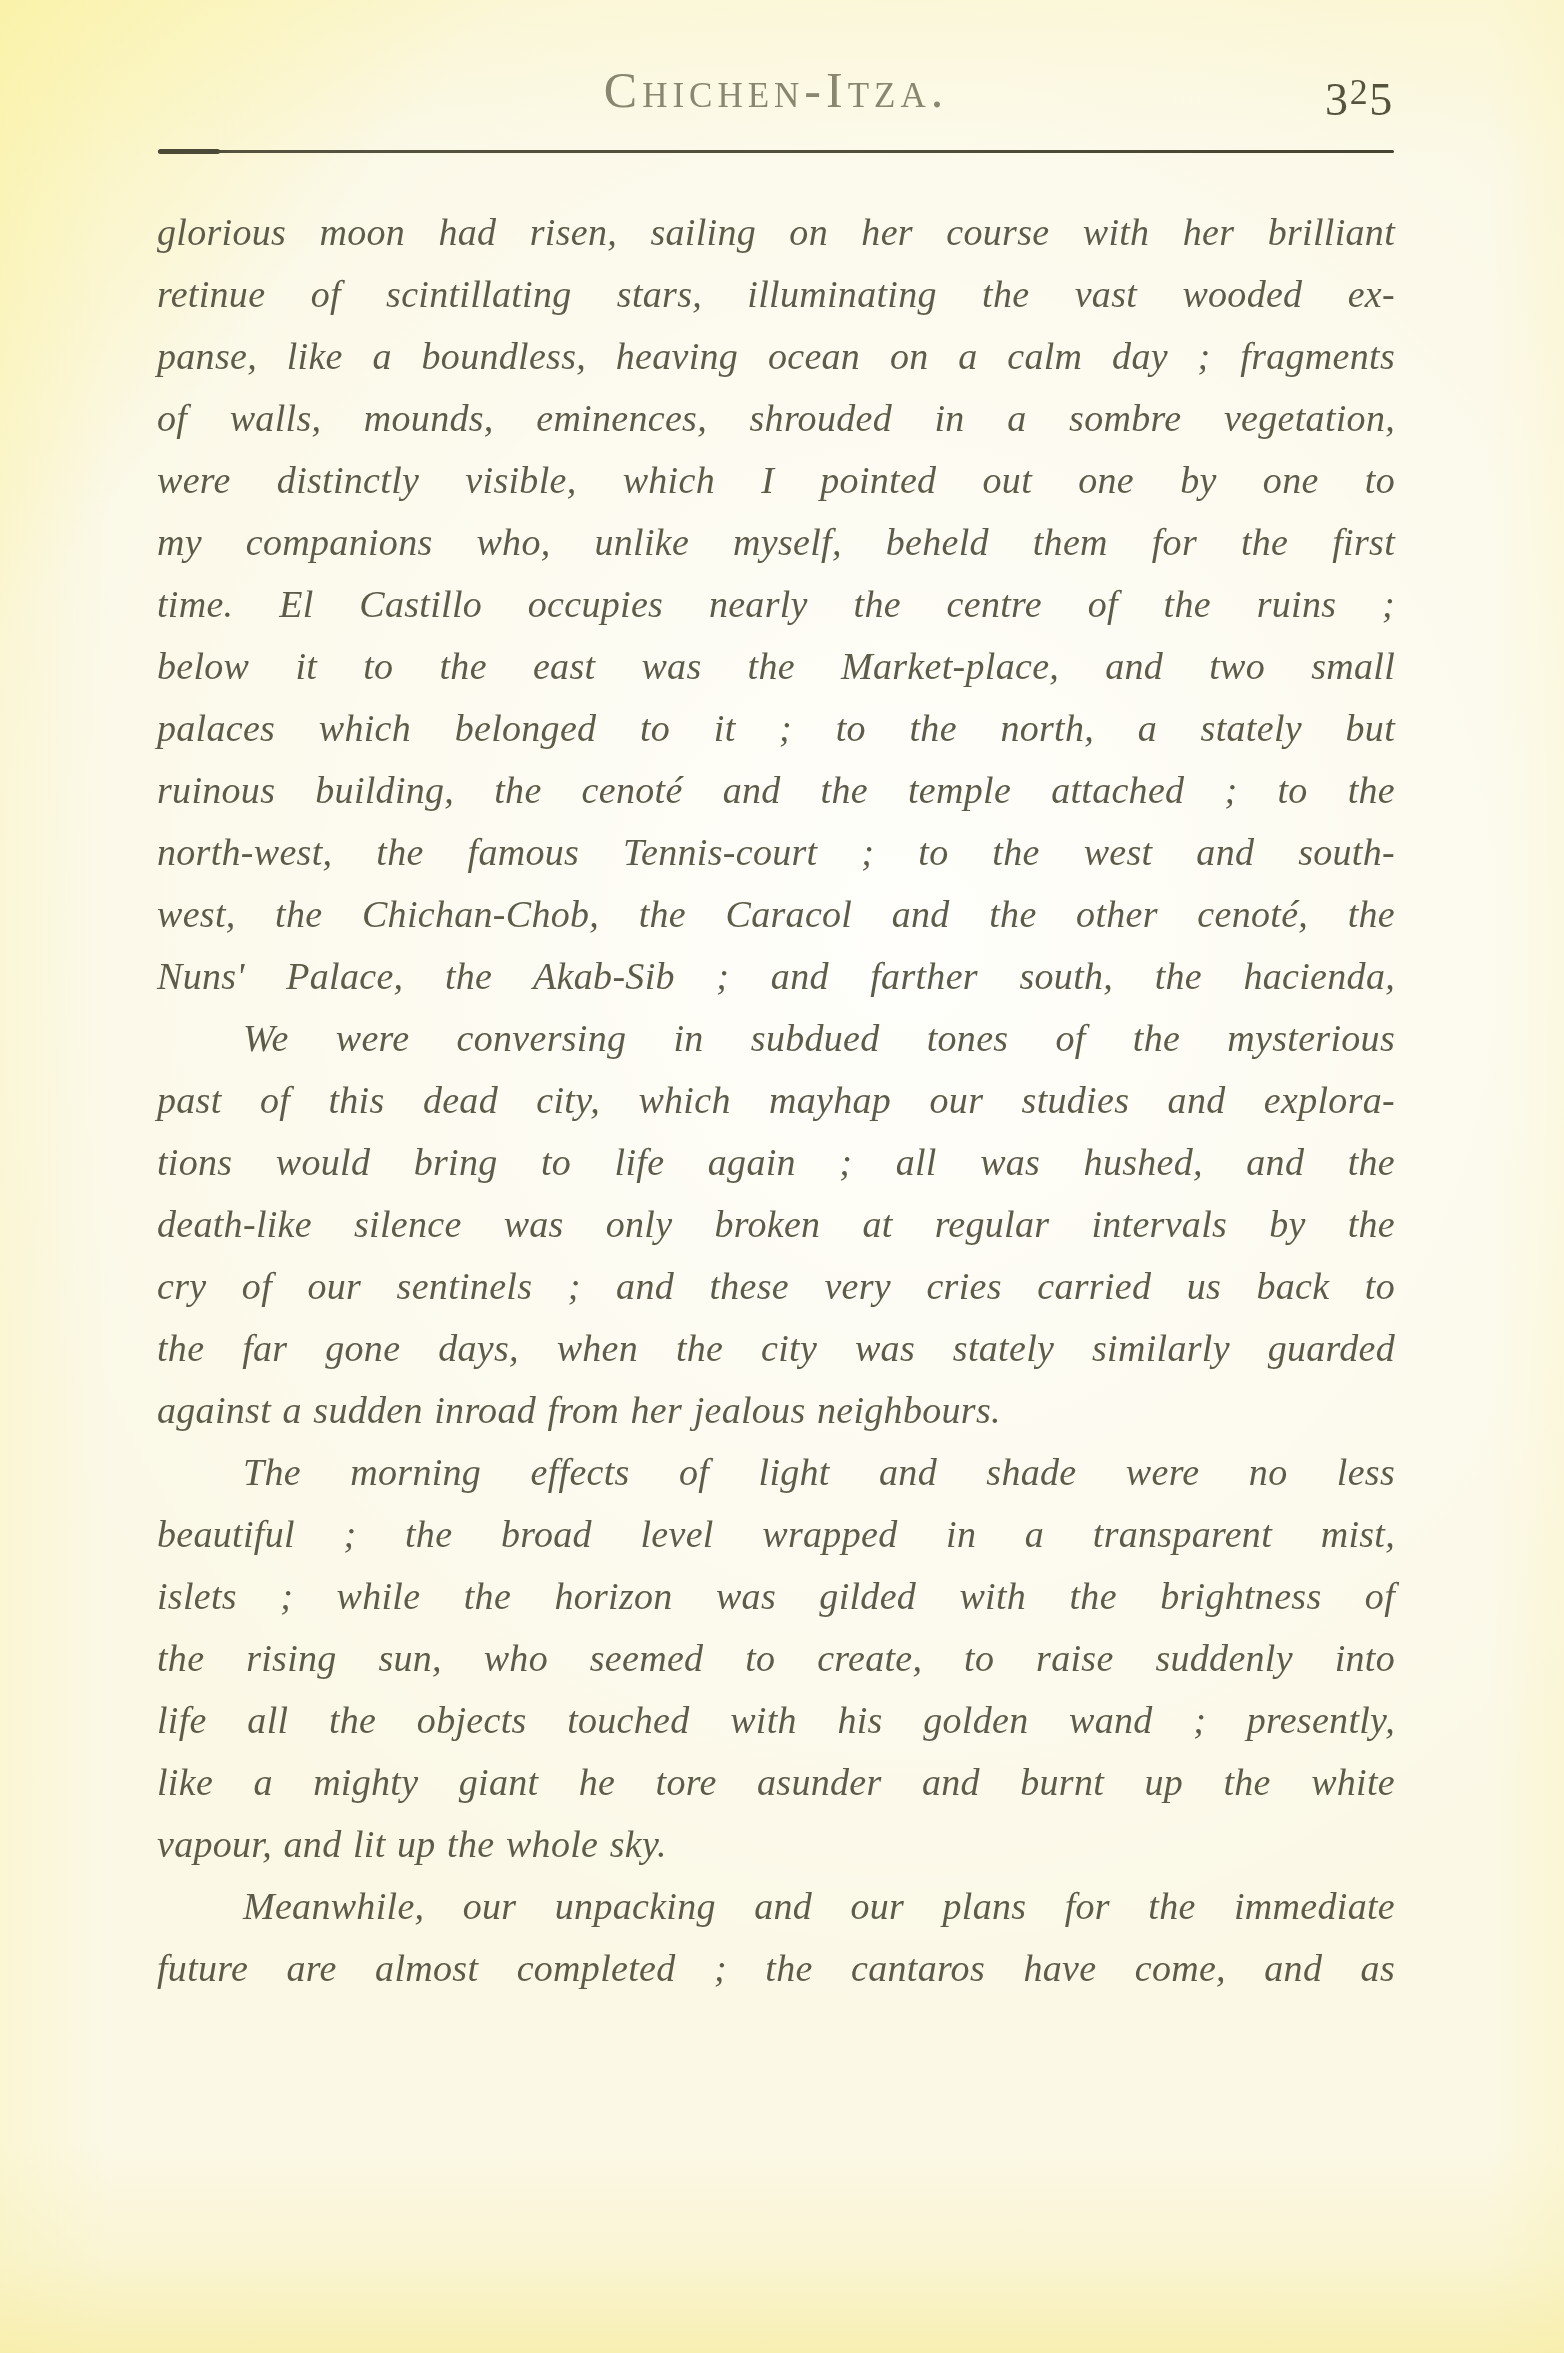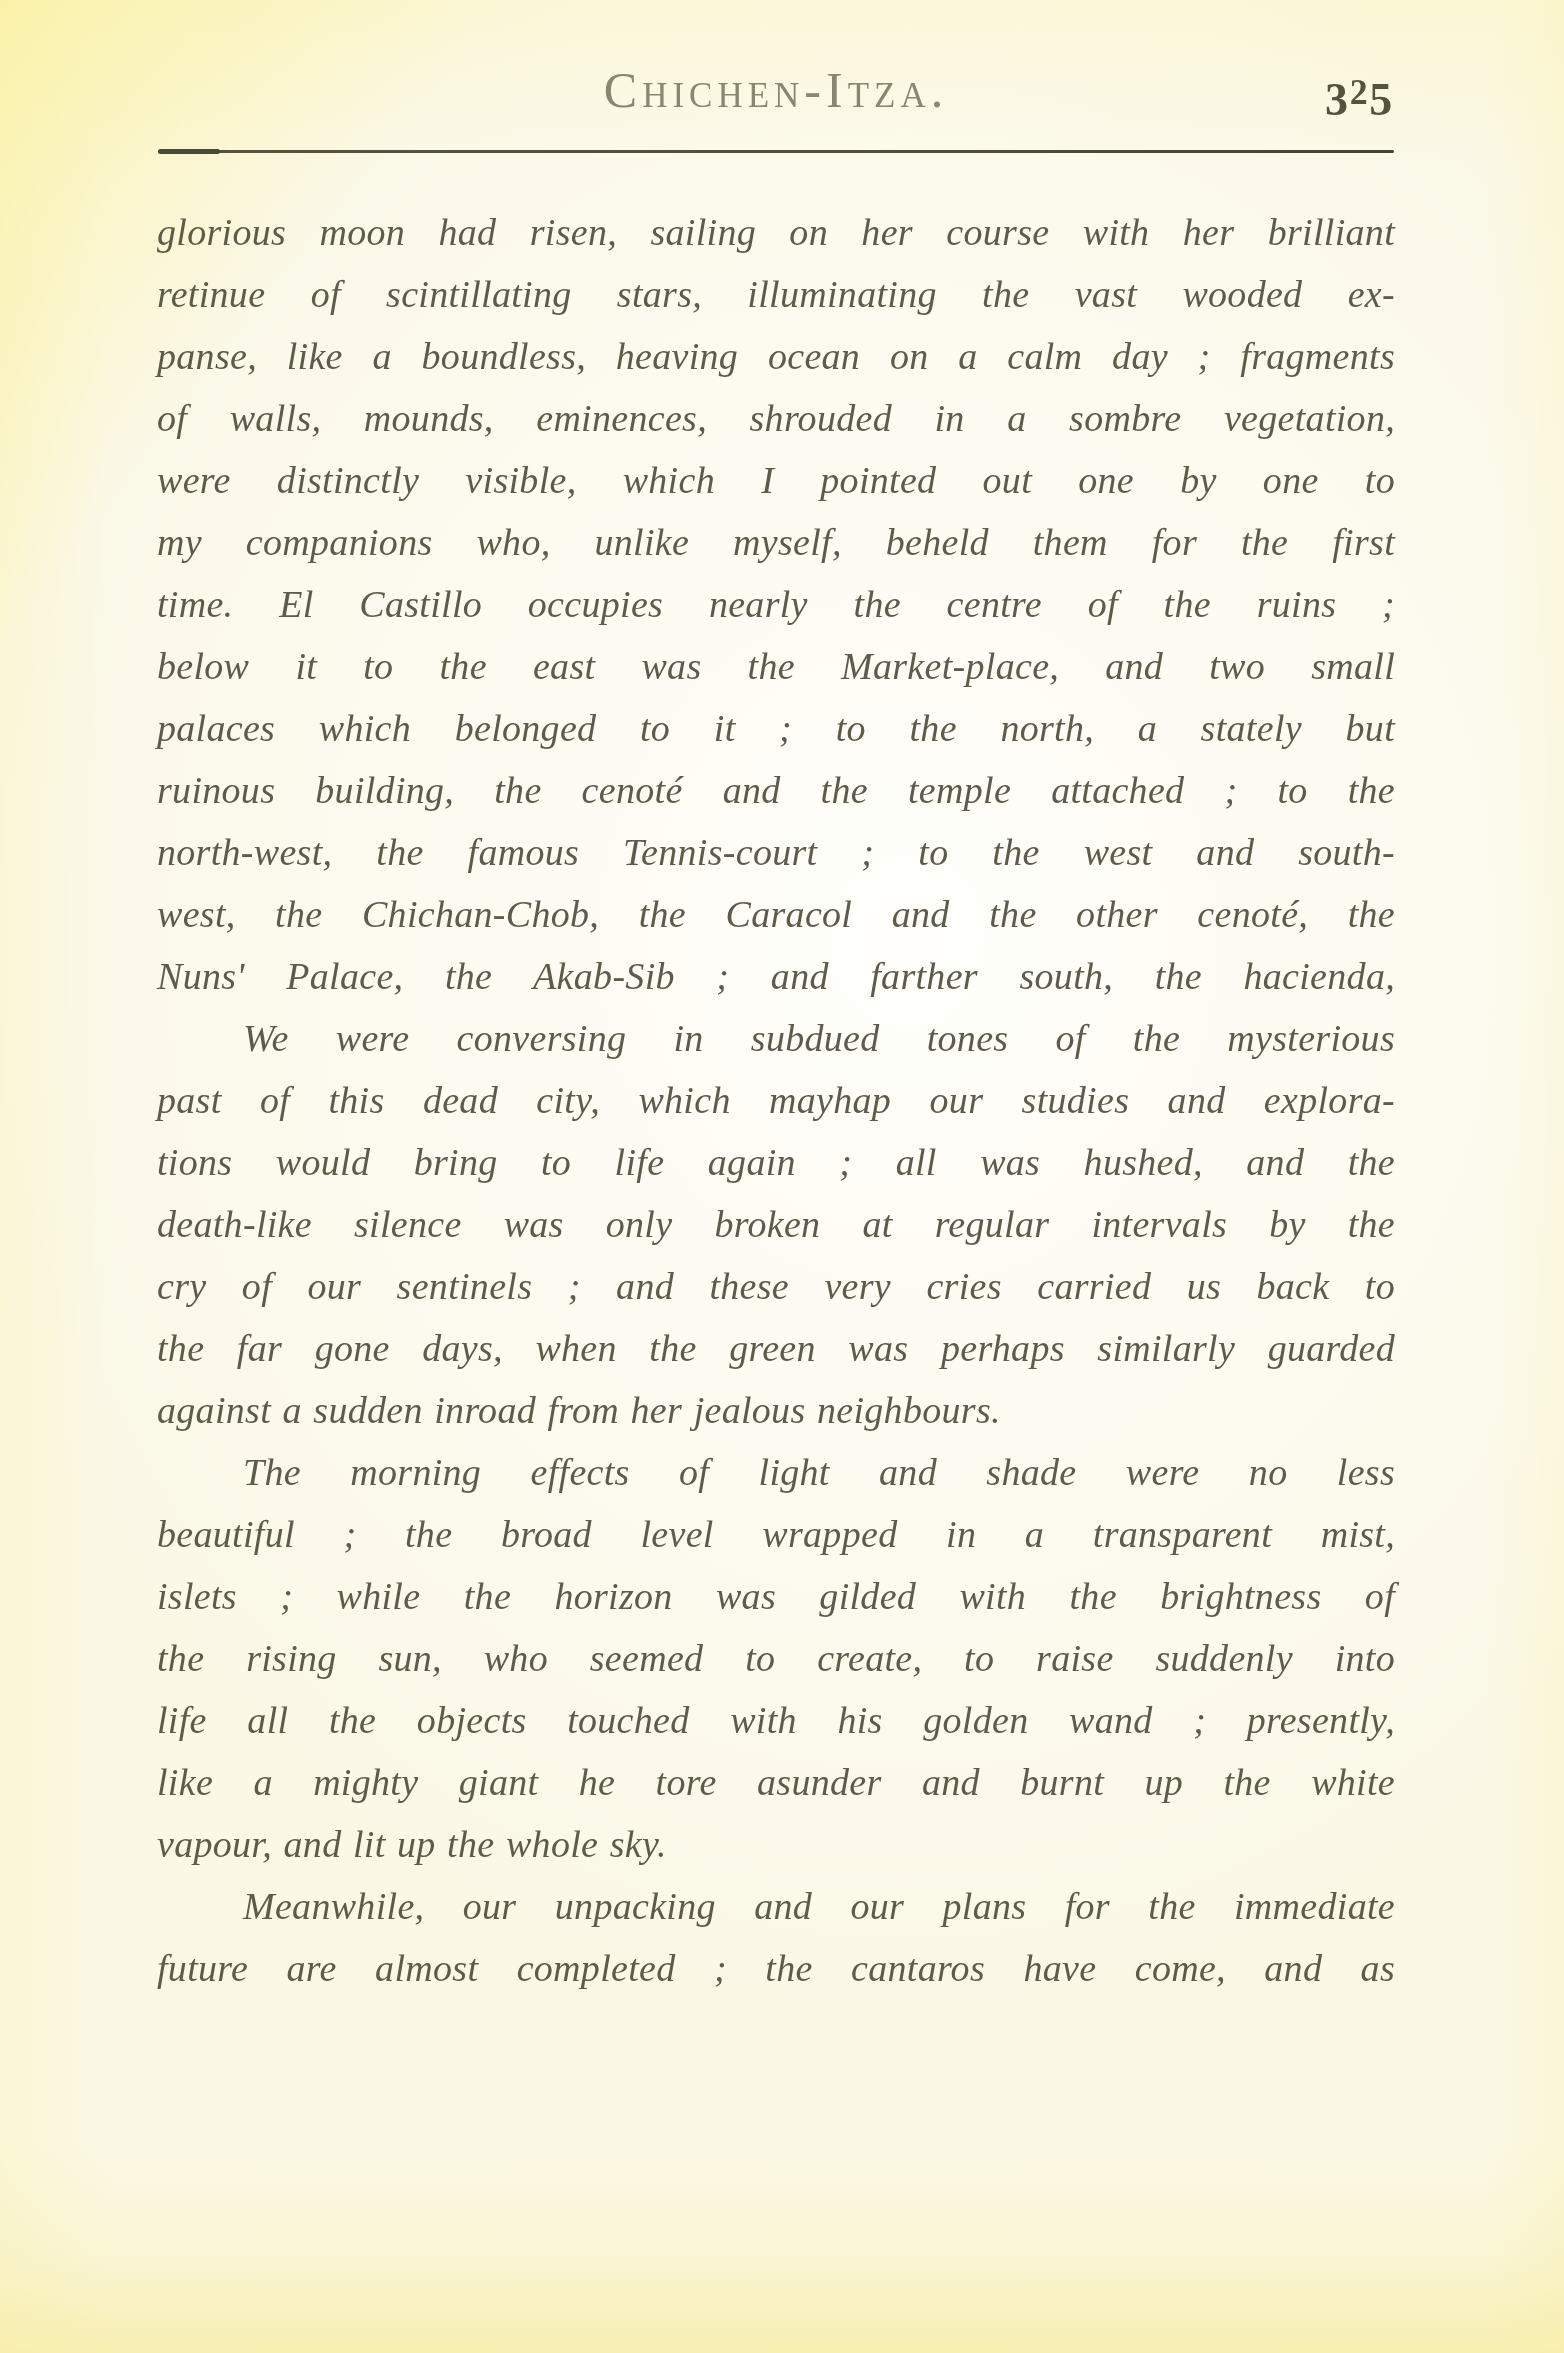--- a/index.html
+++ b/index.html
@@ -34,21 +34,20 @@
     color: var(--header-ink, #8a8770);
   }
 
   .page-number {
     position: absolute;
     top: 77px; right: 170px;
     font-size: 46px;
     line-height: 1;
     letter-spacing: 1.7px;
     color: var(--folio-ink, #55533e);
-    font-weight: bold;
   }
   .page-number .digit-raised {
     font-size: 0.78em;
     position: relative;
     top: -0.30em;
   }
 
   .header-rule {
     position: absolute;
     left: 158px; top: 150px;
@@ -112,21 +111,21 @@
       <div class="line">palaces which belonged to it ; to the north, a stately but</div>
       <div class="line">ruinous building, the cenoté and the temple attached ; to the</div>
       <div class="line">north-west, the famous Tennis-court ; to the west and south-</div>
       <div class="line">west, the Chichan-Chob, the Caracol and the other cenoté, the</div>
       <div class="line">Nuns' Palace, the Akab-Sib ; and farther south, the hacienda,</div>
       <div class="line indent">We were conversing in subdued tones of the mysterious</div>
       <div class="line">past of this dead city, which mayhap our studies and explora-</div>
       <div class="line">tions would bring to life again ; all was hushed, and the</div>
       <div class="line">death-like silence was only broken at regular intervals by the</div>
       <div class="line">cry of our sentinels ; and these very cries carried us back to</div>
-      <div class="line">the far gone days, when the green was perhaps similarly guarded</div>
+      <div class="line">the far gone days, when the city was stately similarly guarded</div>
       <div class="line end">against a sudden inroad from her jealous neighbours.</div>
       <div class="line indent">The morning effects of light and shade were no less</div>
       <div class="line">beautiful ; the broad level wrapped in a transparent mist,</div>
       <div class="line">islets ; while the horizon was gilded with the brightness of</div>
       <div class="line">the rising sun, who seemed to create, to raise suddenly into</div>
       <div class="line">life all the objects touched with his golden wand ; presently,</div>
       <div class="line">like a mighty giant he tore asunder and burnt up the white</div>
       <div class="line end">vapour, and lit up the whole sky.</div>
       <div class="line indent">Meanwhile, our unpacking and our plans for the immediate</div>
       <div class="line">future are almost completed ; the cantaros have come, and as</div>

